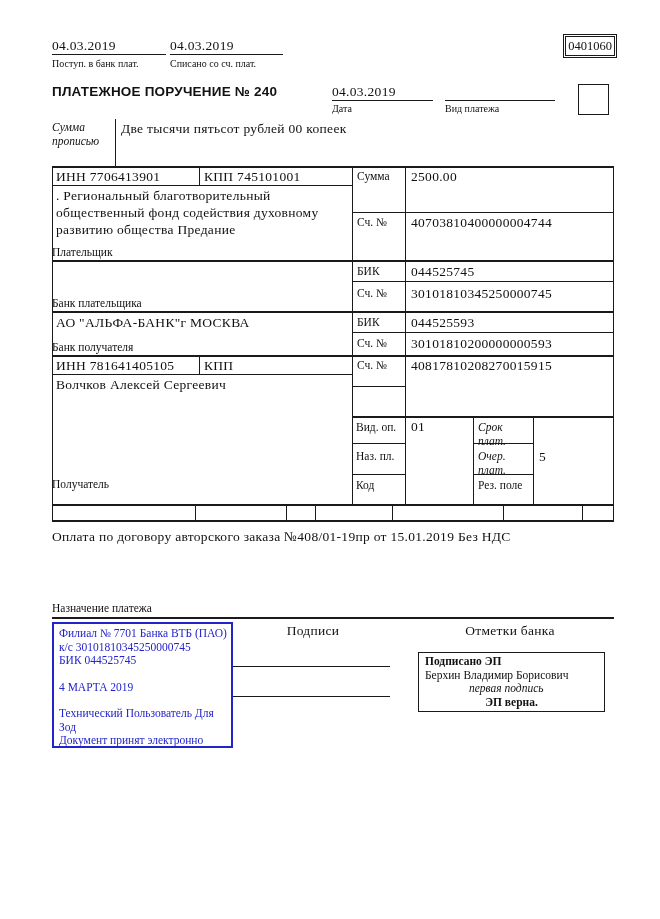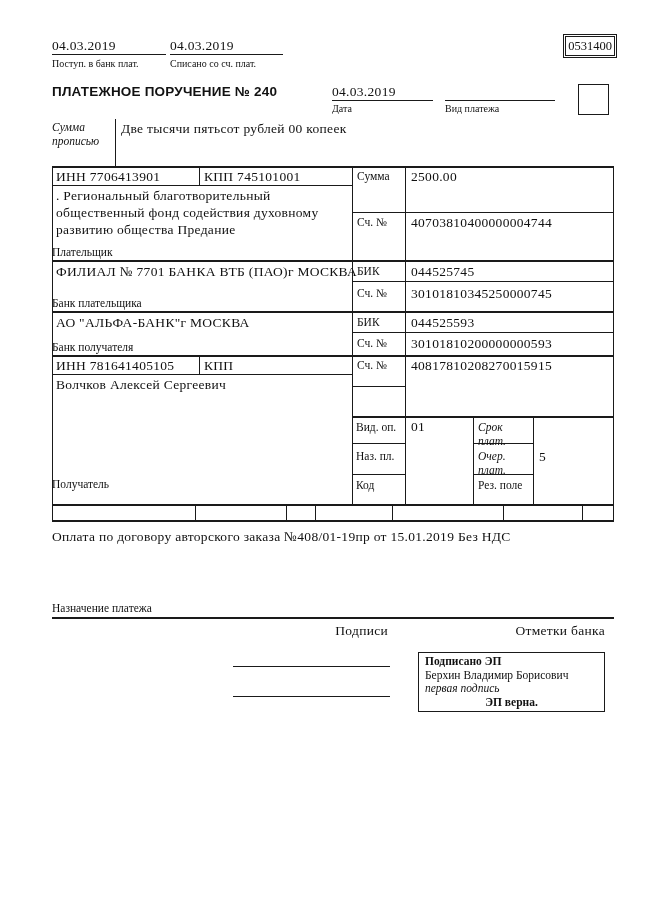--- a/index.html
+++ b/index.html
@@ -17,38 +17,38 @@
              display:flex; align-items:center; justify-content:center; font-size:12.5px; }
   .sqbox { position:absolute; left:578px; top:84px; width:31px; height:31px; border:1px solid #1a1a1a; }
   .wrapcell { white-space:normal; line-height:1.18;font-style:italic; }
   .stamp { position:absolute; left:52px; top:622px; width:181px; height:126px;
            border:2px solid #2323cb; color:#2323cb; padding:3px 5px;
            font-size:11.5px; line-height:13.5px; white-space:nowrap; }
   .stamp .sp { height:13px; }
   .esign { position:absolute; left:418px; top:652px; width:187px; height:60px;
            border:1px solid #1a1a1a; padding:2px 6px; font-size:11.5px; line-height:13.5px; }
   .esign .t { font-weight:bold; text-align:left; }
-  .esign .i { font-style:italic; }
+  .esign .i { font-style:italic;margin-left:44px; }
   .esign .v { font-weight:bold; text-align:center; }
-  .ctr { text-align:right; }
+  .ctr { text-align:center; }
 </style>
 </head>
 <body>
 
 <div class="page">
 
   <div class="abs txt" style="left:52px;top:38px">04.03.2019</div>
   <div class="ln" style="left:52px;top:54px;width:114px;height:1px"></div>
   <div class="abs sm" style="left:52px;top:58px">Поступ. в банк плат.</div>
 
   <div class="abs txt" style="left:170px;top:38px">04.03.2019</div>
   <div class="ln" style="left:170px;top:54px;width:113px;height:1px"></div>
   <div class="abs sm" style="left:170px;top:58px">Списано со сч. плат.</div>
 
-  <div class="codebox">0531400</div>
+  <div class="codebox">0401060</div>
 
   <div class="abs title" style="left:52px;top:84px">ПЛАТЕЖНОЕ ПОРУЧЕНИЕ № 240</div>
   <div class="abs txt" style="left:332px;top:84px">04.03.2019</div>
   <div class="ln" style="left:332px;top:100px;width:101px;height:1px"></div>
   <div class="abs sm" style="left:332px;top:103px">Дата</div>
   <div class="ln" style="left:445px;top:100px;width:110px;height:1px"></div>
   <div class="abs sm" style="left:445px;top:103px">Вид платежа</div>
   <div class="sqbox"></div>
 
   <div class="abs lbl wrapcell" style="left:52px;top:121px;width:58px">Сумма прописью</div>
@@ -93,21 +93,20 @@
   <div class="abs txt" style="left:204px;top:169px">КПП 745101001</div>
   <div class="abs lbl" style="left:357px;top:170px">Сумма</div>
   <div class="abs txt" style="left:411px;top:169px">2500.00</div>
   <div class="abs txt" style="left:56px;top:188px">. Региональный благотворительный</div>
   <div class="abs txt" style="left:56px;top:222px">развитию общества Предание</div>
   <div class="abs txt" style="left:56px;top:205px">общественный фонд содействия духовному</div>
   <div class="abs lbl" style="left:357px;top:216px">Сч. №</div>
   <div class="abs txt" style="left:411px;top:215px">40703810400000004744</div>
   <div class="abs lbl" style="left:52px;top:246px">Плательщик</div>
 
-  <div class="abs txt" style="left:56px;top:264px">ФИЛИАЛ № 7701 БАНКА ВТБ (ПАО)г МОСКВА</div>
   <div class="abs lbl" style="left:357px;top:265px">БИК</div>
   <div class="abs txt" style="left:411px;top:264px">044525745</div>
   <div class="abs lbl" style="left:357px;top:287px">Сч. №</div>
   <div class="abs txt" style="left:411px;top:286px">30101810345250000745</div>
   <div class="abs lbl" style="left:52px;top:297px">Банк плательщика</div>
 
   <div class="abs txt" style="left:56px;top:315px">АО "АЛЬФА-БАНК"г МОСКВА</div>
   <div class="abs lbl" style="left:357px;top:316px">БИК</div>
   <div class="abs txt" style="left:411px;top:315px">044525593</div>
   <div class="abs lbl" style="left:357px;top:337px">Сч. №</div>
@@ -127,20 +126,31 @@
   <div class="abs lbl" style="left:356px;top:450px">Наз. пл.</div>
   <div class="abs lbl wrapcell" style="left:478px;top:450px;width:50px">Очер. плат.</div>
   <div class="abs txt" style="left:539px;top:449px">5</div>
   <div class="abs lbl" style="left:356px;top:479px">Код</div>
   <div class="abs lbl" style="left:478px;top:479px">Рез. поле</div>
 
   <div class="abs txt" style="left:52px;top:529px">Оплата по договору авторского заказа №408/01-19пр от 15.01.2019 Без НДС</div>
   <div class="abs lbl" style="left:52px;top:602px">Назначение платежа</div>
   <div class="ln" style="left:52px;top:617px;width:562px;height:2px"></div>
 
+  <div class="stamp">
+    <div>Филиал № 7701 Банка ВТБ (ПАО)</div>
+    <div>к/с 30101810345250000745</div>
+    <div>БИК 044525745</div>
+    <div class="sp"></div>
+    <div>4 МАРТА 2019</div>
+    <div class="sp"></div>
+    <div>Технический Пользователь Для</div>
+    <div>Зод</div>
+    <div>Документ принят электронно</div>
+  </div>
 
   <div class="abs txt ctr" style="left:238px;top:623px;width:150px">Подписи</div>
   <div class="ln" style="left:233px;top:666px;width:157px;height:1px"></div>
   <div class="ln" style="left:233px;top:696px;width:157px;height:1px"></div>
 
   <div class="abs txt ctr" style="left:415px;top:623px;width:190px">Отметки банка</div>
   <div class="esign">
     <div class="t">Подписано ЭП</div>
     <div>Берхин Владимир Борисович</div>
     <div class="i">первая подпись</div>

